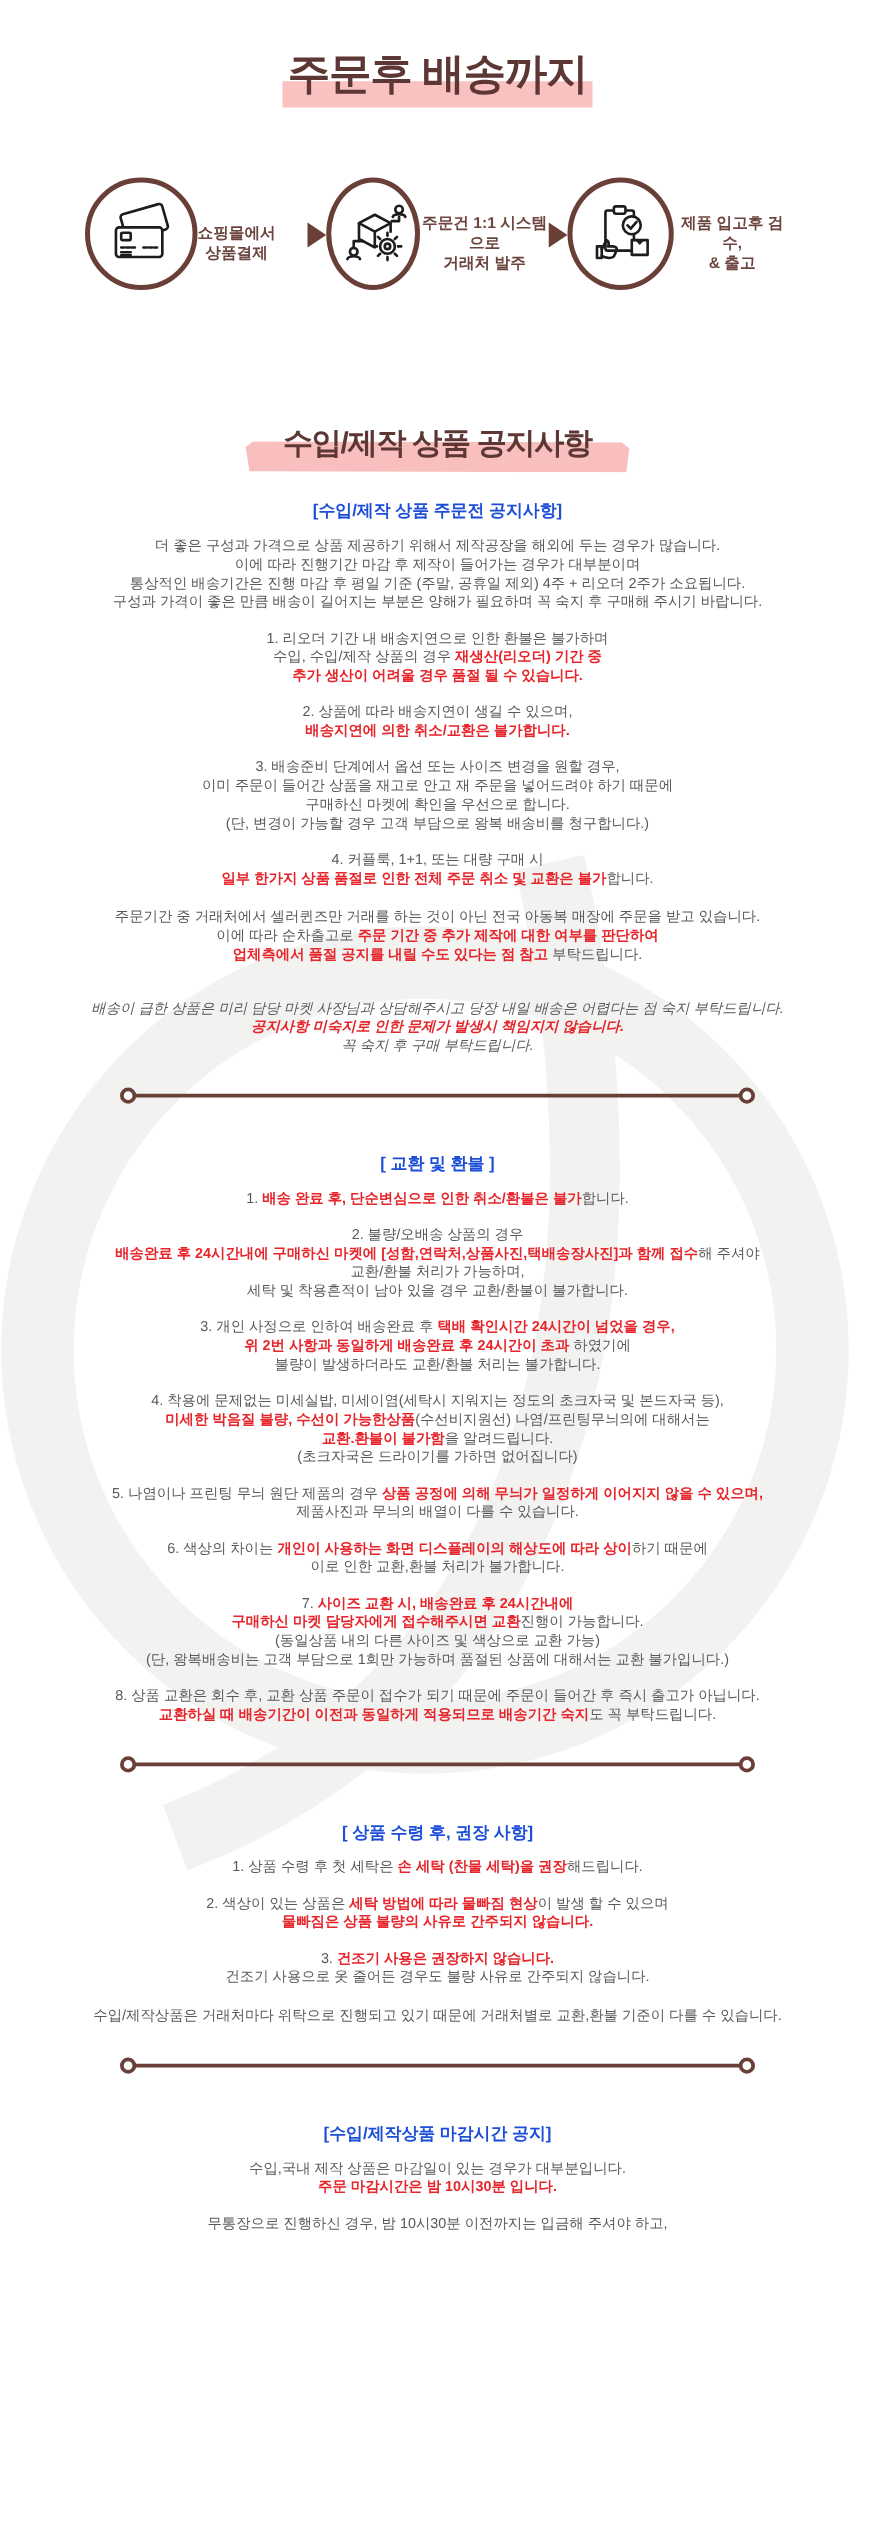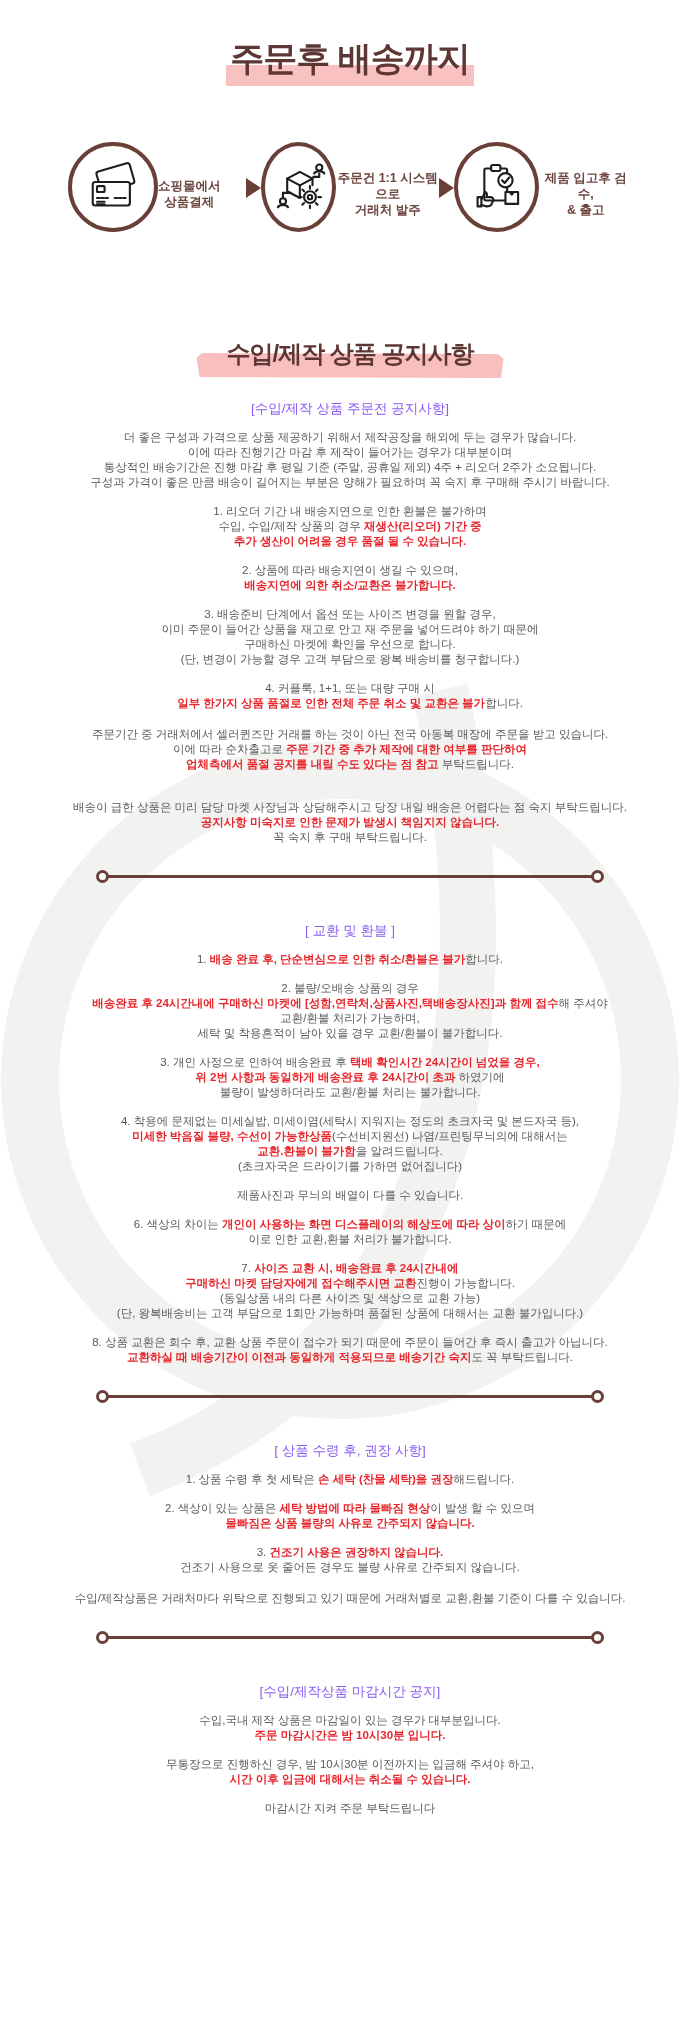--- a/index.html
+++ b/index.html
@@ -29,21 +29,21 @@
   .step { display:flex; flex-direction:row; align-items:center; width:178px; }
   .circle { width:82px; height:82px; border:4px solid #6a3f38; border-radius:50%;
             background:#fff; display:flex; align-items:center; justify-content:center; }
   .step-label { margin-top:13px; font-size:12.5px; line-height:16px; font-weight:700;
                 color:#6d453f; text-align:center; white-space:pre-line; }
   .arrow { margin-top:36px; width:0; height:0; border-left:15px solid #6a3f38;
            border-top:10px solid transparent; border-bottom:10px solid transparent; }
 
   
   #sections { margin-top:30px; text-align:center; color:#595959; font-size:11.5px; line-height:15px; }
-  .section-header { font-size:13.5px; line-height:17px; font-weight:400; color:#8b5cf6; margin-bottom:13px; }
+  .section-header { font-size:13.5px; line-height:17px; font-weight:700; color:#1d4ed8; margin-bottom:13px; }
   .block { margin-bottom:14px; }
   .line { min-height:15px; white-space:nowrap; }
   .red { color:#e7252b; font-weight:700; }
   .divider { position:relative; width:484px; height:3px; background:#6a3f38; margin:30px auto 44px; }
   .divider::before, .divider::after {
     content:""; position:absolute; top:-5px; width:7px; height:7px;
     border:3px solid #6a3f38; border-radius:50%; background:#fff;
   }
   .divider::before { left:-12px; }
   .divider::after  { right:-12px; }
@@ -163,21 +163,21 @@
         </div>
         <div class="block">
           <div class="line"><span>4. 커플룩, 1+1, 또는 대량 구매 시</span></div>
           <div class="line"><span class="red">일부 한가지 상품 품절로 인한 전체 주문 취소 및 교환은 불가</span><span>합니다.</span></div>
         </div>
         <div class="block" style="margin-top: 16px;">
           <div class="line"><span>주문기간 중 거래처에서 셀러퀸즈만 거래를 하는 것이 아닌 전국 아동복 매장에 주문을 받고 있습니다.</span></div>
           <div class="line"><span>이에 따라 순차출고로 </span><span class="red">주문 기간 중 추가 제작에 대한 여부를 판단하여</span></div>
           <div class="line"><span class="red">업체측에서 품절 공지를 내릴 수도 있다는 점 참고</span><span> 부탁드립니다.</span></div>
         </div>
-        <div class="block" style="margin-top: 28px;">
+        <div class="block" style="margin-top: 28px; font-style: italic;">
           <div class="line"><span>배송이 급한 상품은 미리 담당 마켓 사장님과 상담해주시고 당장 내일 배송은 어렵다는 점 숙지 부탁드립니다.</span></div>
           <div class="line"><span class="red">공지사항 미숙지로 인한 문제가 발생시 책임지지 않습니다.</span></div>
           <div class="line"><span>꼭 숙지 후 구매 부탁드립니다.</span></div>
         </div>
       </section>
       <div class="divider"></div>
       <section>
         <div class="section-header">[ 교환 및 환불 ]</div>
         <div class="block">
           <div class="line"><span>1. </span><span class="red">배송 완료 후, 단순변심으로 인한 취소/환불은 불가</span><span>합니다.</span></div>
@@ -193,20 +193,21 @@
           <div class="line"><span class="red">위 2번 사항과 동일하게 배송완료 후 24시간이 초과</span><span> 하였기에</span></div>
           <div class="line"><span>불량이 발생하더라도 교환/환불 처리는 불가합니다.</span></div>
         </div>
         <div class="block">
           <div class="line"><span>4. 착용에 문제없는 미세실밥, 미세이염(세탁시 지워지는 정도의 초크자국 및 본드자국 등),</span></div>
           <div class="line"><span class="red">미세한 박음질 불량, 수선이 가능한상품</span><span>(수선비지원선) 나염/프린팅무늬의에 대해서는</span></div>
           <div class="line"><span class="red">교환.환불이 불가함</span><span>을 알려드립니다.</span></div>
           <div class="line"><span>(초크자국은 드라이기를 가하면 없어집니다)</span></div>
         </div>
         <div class="block">
+          <div class="line"><span>5. 나염이나 프린팅 무늬 원단 제품의 경우 </span><span class="red">상품 공정에 의해 무늬가 일정하게 이어지지 않을 수 있으며,</span></div>
           <div class="line"><span>제품사진과 무늬의 배열이 다를 수 있습니다.</span></div>
         </div>
         <div class="block">
           <div class="line"><span>6. 색상의 차이는 </span><span class="red">개인이 사용하는 화면 디스플레이의 해상도에 따라 상이</span><span>하기 때문에</span></div>
           <div class="line"><span>이로 인한 교환,환불 처리가 불가합니다.</span></div>
         </div>
         <div class="block">
           <div class="line"><span>7. </span><span class="red">사이즈 교환 시, 배송완료 후 24시간내에</span></div>
           <div class="line"><span class="red">구매하신 마켓 담당자에게 접수해주시면 교환</span><span>진행이 가능합니다.</span></div>
           <div class="line"><span>(동일상품 내의 다른 사이즈 및 색상으로 교환 가능)</span></div>
@@ -237,21 +238,17 @@
       </section>
       <div class="divider"></div>
       <section>
         <div class="section-header">[수입/제작상품 마감시간 공지]</div>
         <div class="block">
           <div class="line"><span>수입,국내 제작 상품은 마감일이 있는 경우가 대부분입니다.</span></div>
           <div class="line"><span class="red">주문 마감시간은 밤 10시30분 입니다.</span></div>
         </div>
         <div class="block">
           <div class="line"><span>무통장으로 진행하신 경우, 밤 10시30분 이전까지는 입금해 주셔야 하고,</span></div>
-          <div class="line"><span class="red">시간 이후 입금에 대해서는 취소될 수 있습니다.</span></div>
-        </div>
-        <div class="block">
-          <div class="line"><span>마감시간 지켜 주문 부탁드립니다</span></div>
         </div>
       </section>
     </div>
 
 </div>
 
 </body></html>

